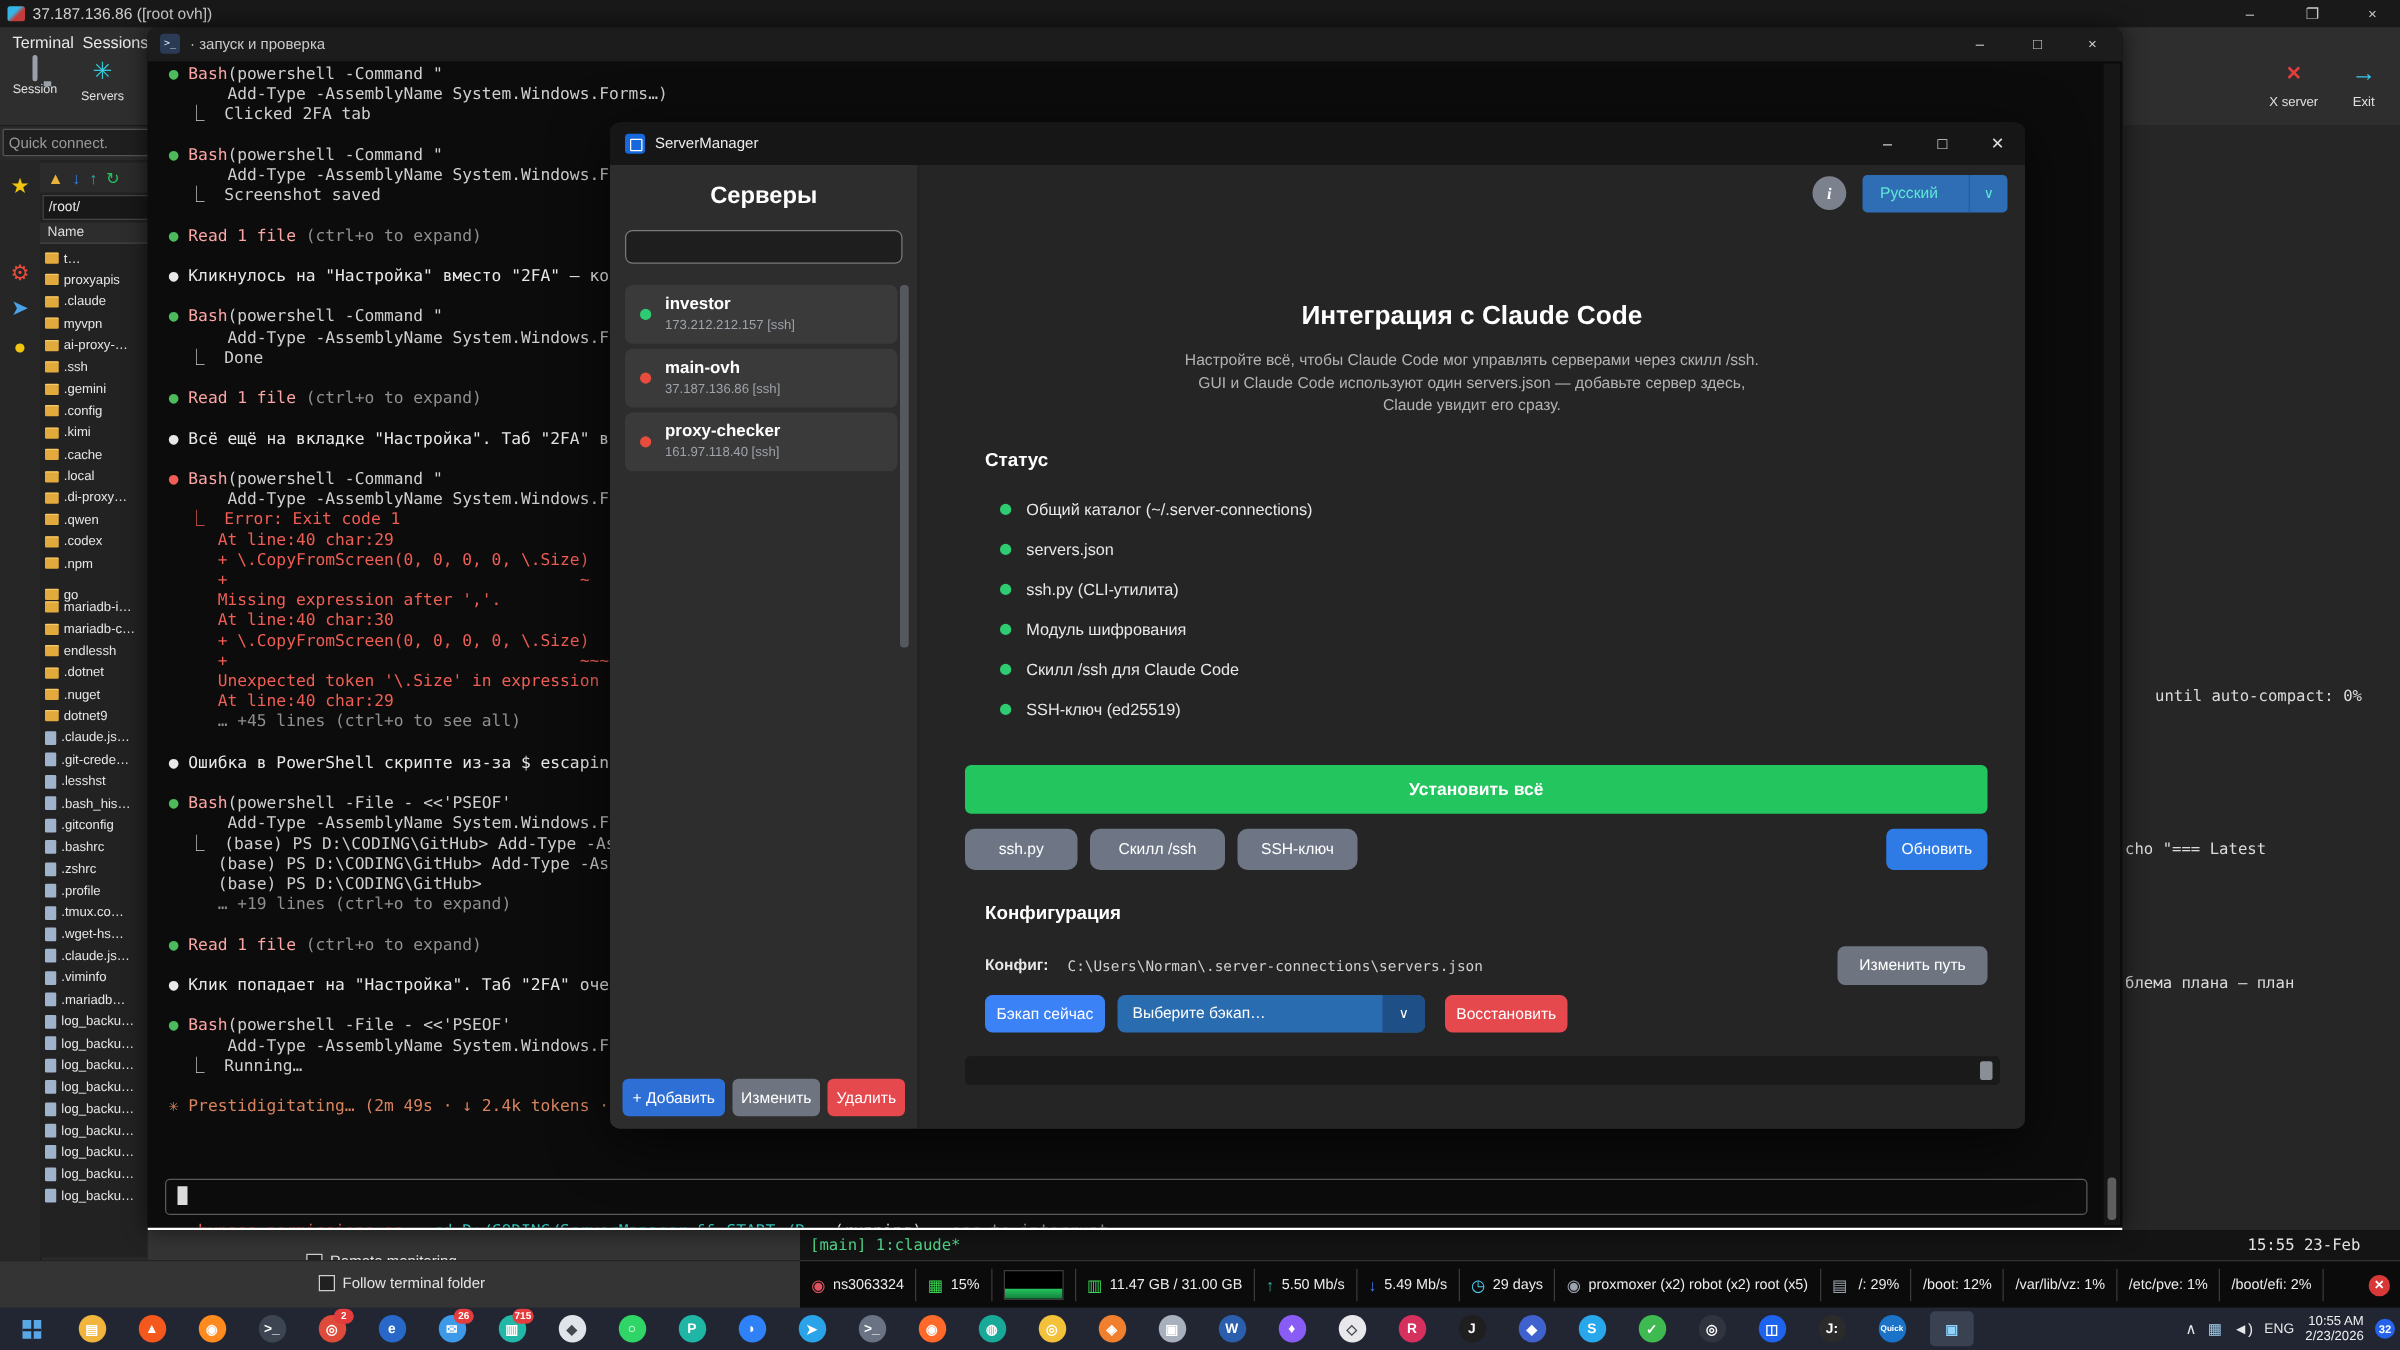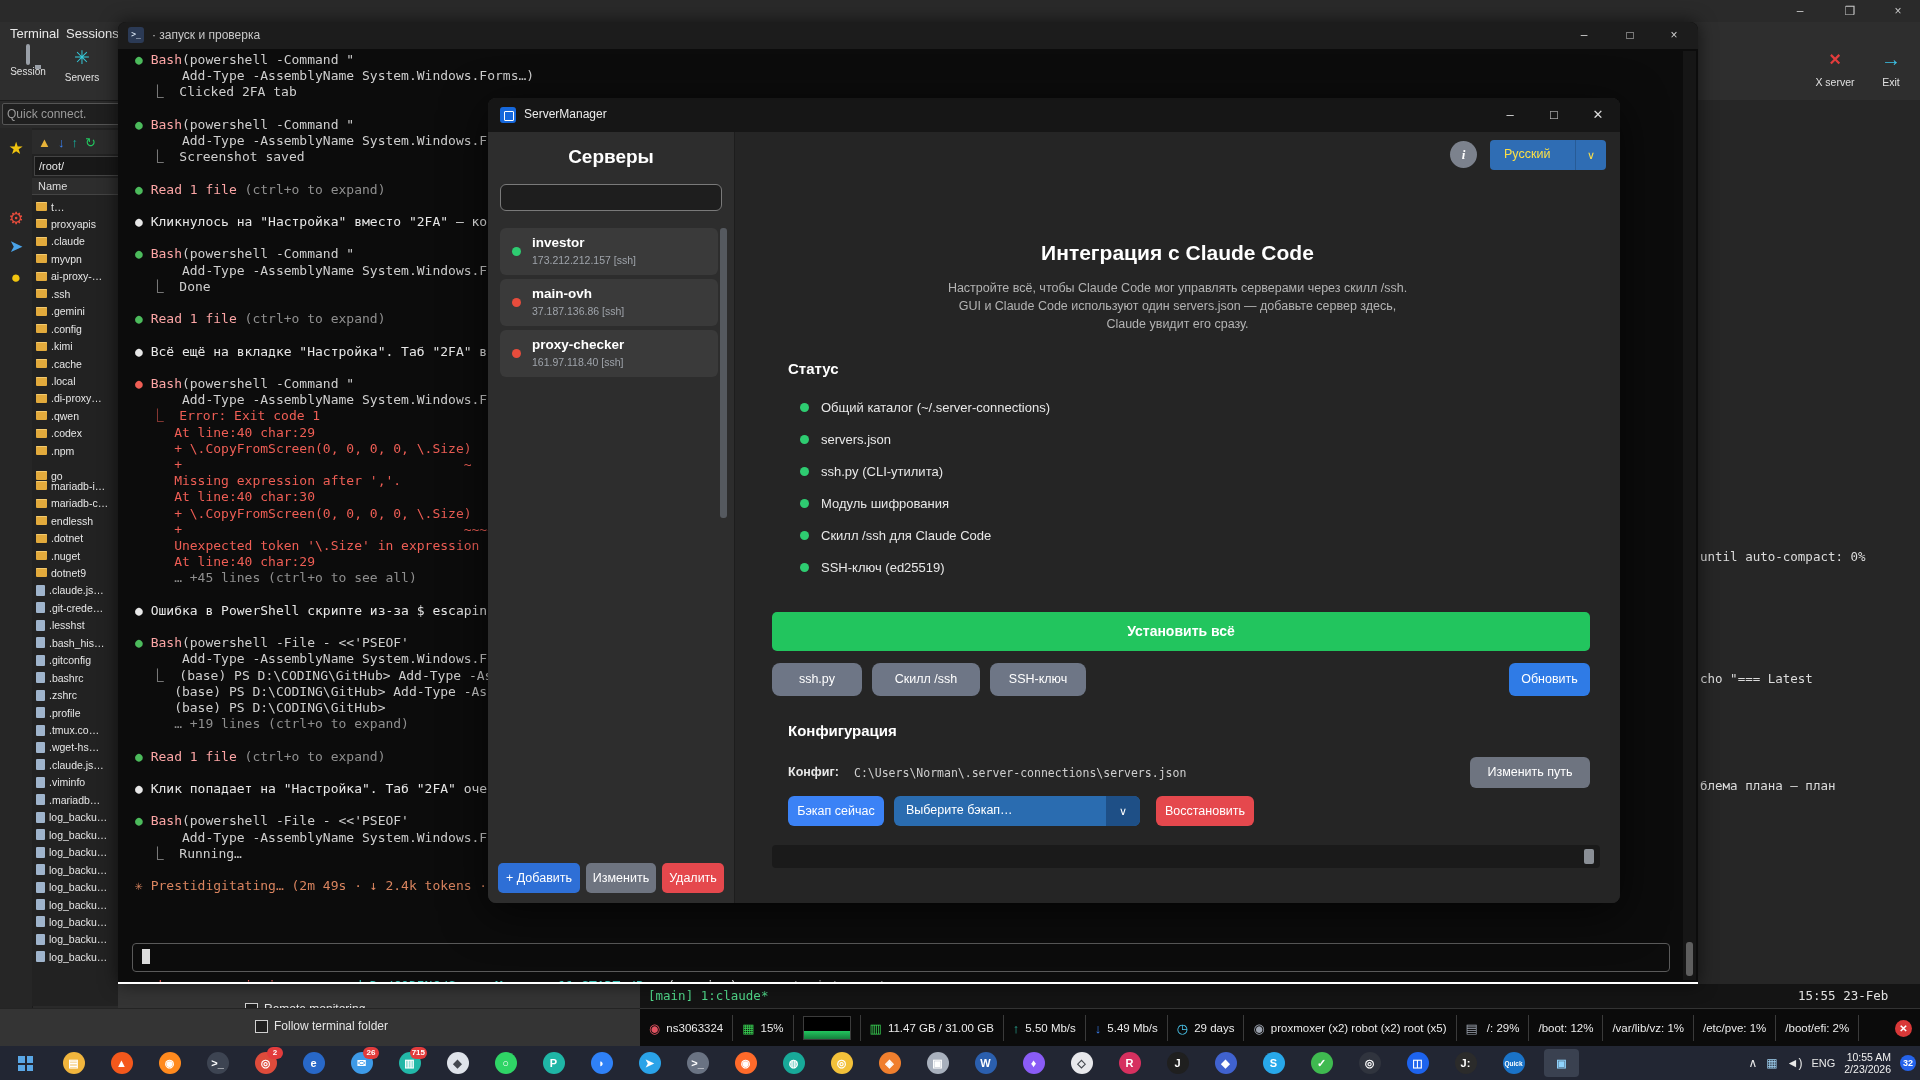--- a/index.html
+++ b/index.html
@@ -110,21 +110,21 @@
   .srv-name{position:absolute;left:32px;top:7px;font-size:13.5px;font-weight:bold;color:#fff;}
   .srv-addr{position:absolute;left:32px;top:26px;font-size:10.5px;color:#9fa4ab;}
   #srv-scroll{position:absolute;left:232px;top:96px;width:7px;height:290px;background:#55595f;border-radius:3px;}
   .sm-btn{position:absolute;border-radius:5px;color:#fff;font-size:12.5px;text-align:center;box-sizing:border-box;}
   #sm-add{left:10px;top:731px;width:82px;height:30px;line-height:30px;background:#2e6fd6;}
   #sm-edit{left:98px;top:731px;width:70px;height:30px;line-height:30px;background:#6e7480;}
   #sm-del{left:174px;top:731px;width:62px;height:30px;line-height:30px;background:#e5484d;}
   #sm-main{position:absolute;left:247px;top:34px;width:885px;height:771px;background:#252525;}
   #sm-info{position:absolute;left:715px;top:9px;width:27px;height:27px;border-radius:50%;background:#7c828d;color:#fff;
     text-align:center;line-height:27px;font-size:13px;font-family:"Liberation Serif",serif;font-style:italic;font-weight:bold;}
-  #sm-lang{position:absolute;left:755px;top:8px;width:116px;height:30px;background:#2f6db4;border-radius:4px;color:#fde047;font-size:12.5px;}
+  #sm-lang{position:absolute;left:755px;top:8px;width:116px;height:30px;background:#2f6db4;border-radius:4px;color:#5eead4;font-size:12.5px;}
   #sm-lang .lg-label{position:absolute;left:14px;top:7px;}
   #sm-lang .lg-chev{position:absolute;right:0;top:0;width:30px;height:30px;border-left:1px solid #275b96;text-align:center;line-height:30px;font-size:11px;}
   #sm-tabs{position:absolute;left:0;top:66px;width:100%;display:flex;justify-content:center;}
   #sm-tabs-inner{display:flex;background:#1a1a1a;border-radius:5px;padding:3px;gap:2px;}
   .sm-tab{padding:4px 11px;font-size:12.5px;color:#d4d4d4;border-radius:4px;}
   .sm-tab.active{background:#2e6fd6;color:#fff;}
   #sm-h1{position:absolute;left:0;top:109px;width:100%;text-align:center;font-size:21px;font-weight:bold;color:#fff;}
   #sm-sub{position:absolute;left:0;top:147px;width:100%;text-align:center;font-size:12.5px;color:#b3b3b3;line-height:18px;}
   #sm-status-h{position:absolute;left:53px;top:228px;font-size:15px;font-weight:bold;color:#fff;}
   .st-item{position:absolute;left:65px;height:20px;display:flex;align-items:center;gap:12px;}
@@ -147,20 +147,24 @@
   #sm-select .sel-chev{position:absolute;right:0;top:0;width:34px;height:30px;background:#1e4f86;border-radius:0 6px 6px 0;text-align:center;line-height:30px;font-size:11px;}
   #sm-restore{position:absolute;left:421px;top:664px;width:98px;height:30px;background:#e5484d;border-radius:6px;color:#fff;font-size:12.5px;text-align:center;line-height:30px;}
   #sm-log{position:absolute;left:37px;top:713px;width:828px;height:23px;background:#1a1a1a;border-radius:4px;}
   #sm-log-thumb{position:absolute;right:6px;top:4px;width:10px;height:15px;background:#8a8f96;border-radius:2px;}
 </style>
 </head>
 <body>
 
 <div id="screen">
 
+  <div class="abs" id="moba-titlebar">
+    <span class="ticon"></span>
+    <span class="ttext">37.187.136.86 ([root ovh])</span>
+  </div>
   <div class="winctl" style="left:1778px;">–</div>
   <div class="winctl" style="left:1828px;">❐</div>
   <div class="winctl" style="left:1876px;">×</div>
 
   <div class="abs" id="moba-menubar">
     <span class="menu-item" style="left:10px;">Terminal</span>
     <span class="menu-item" style="left:66px;">Sessions</span>
     <div class="tool-btn" style="left:4px;">
       <span class="monitor-ico"></span>
       <span class="tlabel">Session</span>
@@ -375,21 +379,21 @@
           <span class="flabel">log_backu…</span>
         </div>
       </div>
   </div>
   <div class="abs" id="fp-scroll"></div>
 
   <span class="edge-ico" style="top:100px;color:#d4b106;">✎</span>
   <span class="edge-ico" style="top:156px;color:#8a8f96;">▣</span>
 
   <div class="abs" id="bg-term-right">
-      <div class="frag" style="top: 449px;">until auto-compact: 0%</div>
+      <div class="frag" style="top: 449px; margin-left: 24px;">until auto-compact: 0%</div>
       <div class="frag" style="top: 571px;">cho "=== Latest</div>
       <div class="frag" style="top: 678px;">блема плана — план</div>
     </div>
 
   <div class="abs" id="band-tmux">
     <div class="graybox">
       <div class="cbrow" style="position:absolute;left:127px;top:18px;justify-content:flex-end;">
         <span class="cbox"></span>
         <span>Remote monitoring</span>
       </div>

